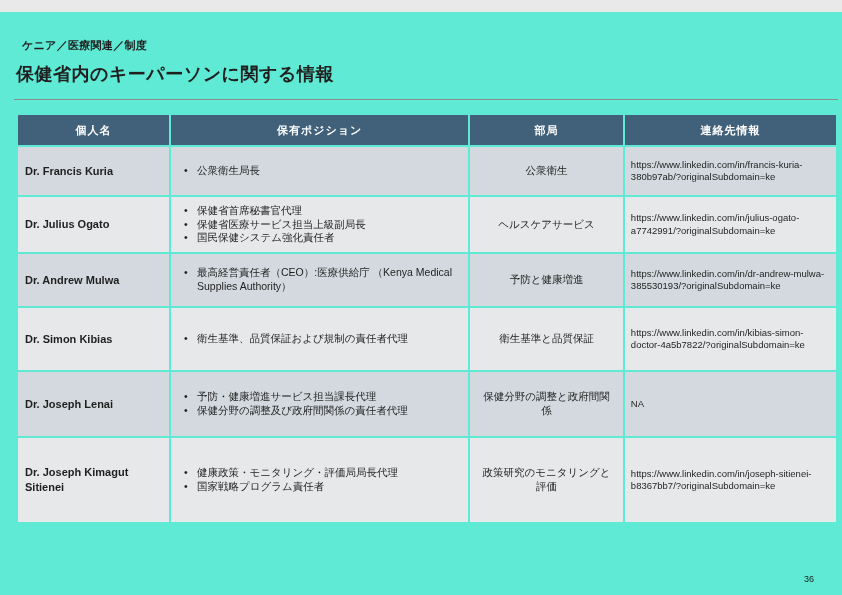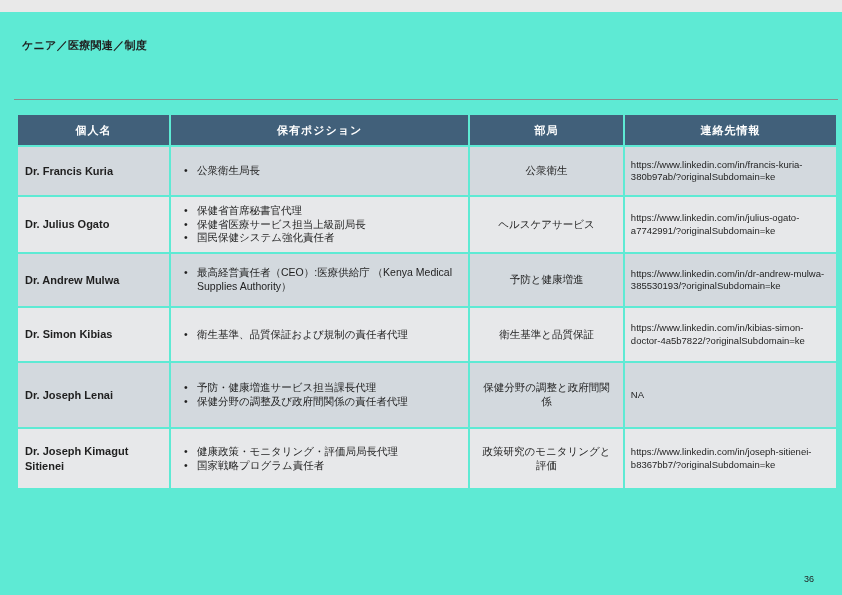--- a/index.html
+++ b/index.html
@@ -43,42 +43,43 @@
     height:30px;letter-spacing:1px;padding:2px 16px;
   }
   .kp-table td{
     vertical-align:middle;padding:6px 6px;font-size:10.5px;line-height:1.32;
   }
   .kp-table tbody tr:nth-child(odd) td{background:var(--row-odd);}
   .kp-table tbody tr:nth-child(even) td{background:var(--row-even);}
   .kp-table tbody tr:nth-child(1){height:48px;}
   .kp-table tbody tr:nth-child(2){height:55px;}
   .kp-table tbody tr:nth-child(3){height:52px;}
-  .kp-table tbody tr:nth-child(4){height:53px;}
+  .kp-table tbody tr:nth-child(4){height:62px;}
   .kp-table tbody tr:nth-child(5){height:64px;}
-  .kp-table tbody tr:nth-child(6){height:59px;padding-left:17px;}
+  .kp-table tbody tr:nth-child(6){height:84px;padding-left:17px;}
   td.name-cell{font-size:11px;font-weight:bold;padding-left:7px;}
   td.pos-cell{padding-left:12px;padding-right:4px;}
   ul.pos-list{list-style:none;}
   li.pos-item{position:relative;padding-left:14px;}
   li.pos-item::before{content:"\2022";position:absolute;left:1px;top:0;}
   td.dept-cell{text-align:center;padding-left:10px;padding-right:10px;}
   td.contact-cell{font-size:9.5px;line-height:1.3;overflow-wrap:anywhere;padding-left:6px;padding-right:4px;}
   .source-note{
     position:absolute;left:22px;top:555px;font-size:8px;letter-spacing:.2px;white-space:nowrap;
   }
   .page-number{
     position:absolute;right:28px;top:562px;font-size:9px;
   }
 </style>
 </head>
 <body>
 
 <div class="slide">
   <div class="eyebrow">ケニア／医療関連／制度</div>
+  <h1 class="page-title">保健省内のキーパーソンに関する情報</h1>
   <div class="title-divider"></div>
 
   <div class="table-wrap">
     <table class="kp-table">
       <colgroup>
         <col class="c-name">
           <col class="c-pos">
           <col class="c-dept">
           <col class="c-contact">
       </colgroup>

